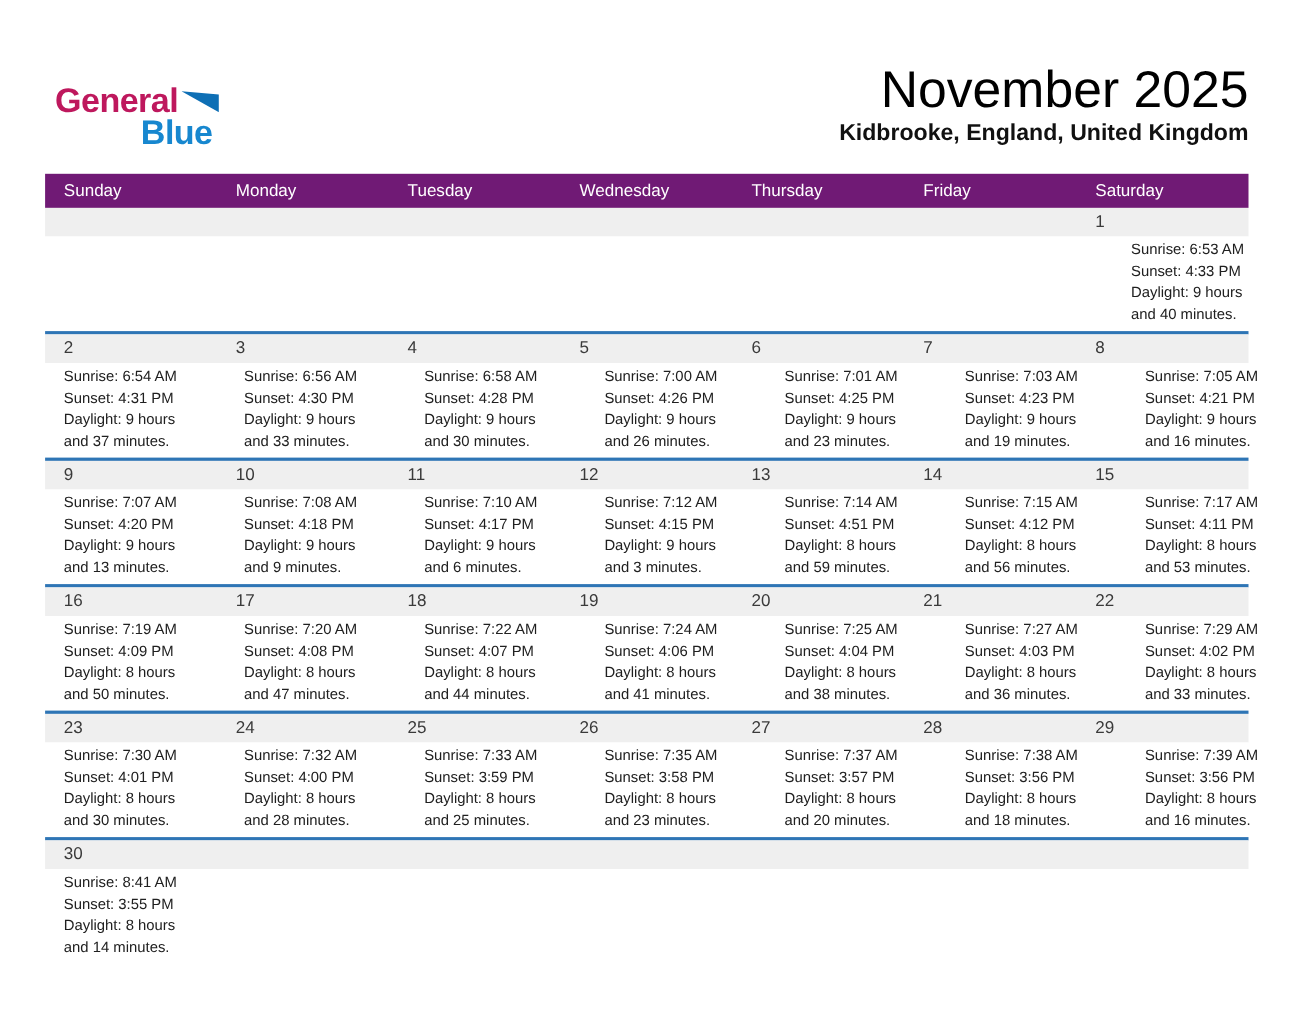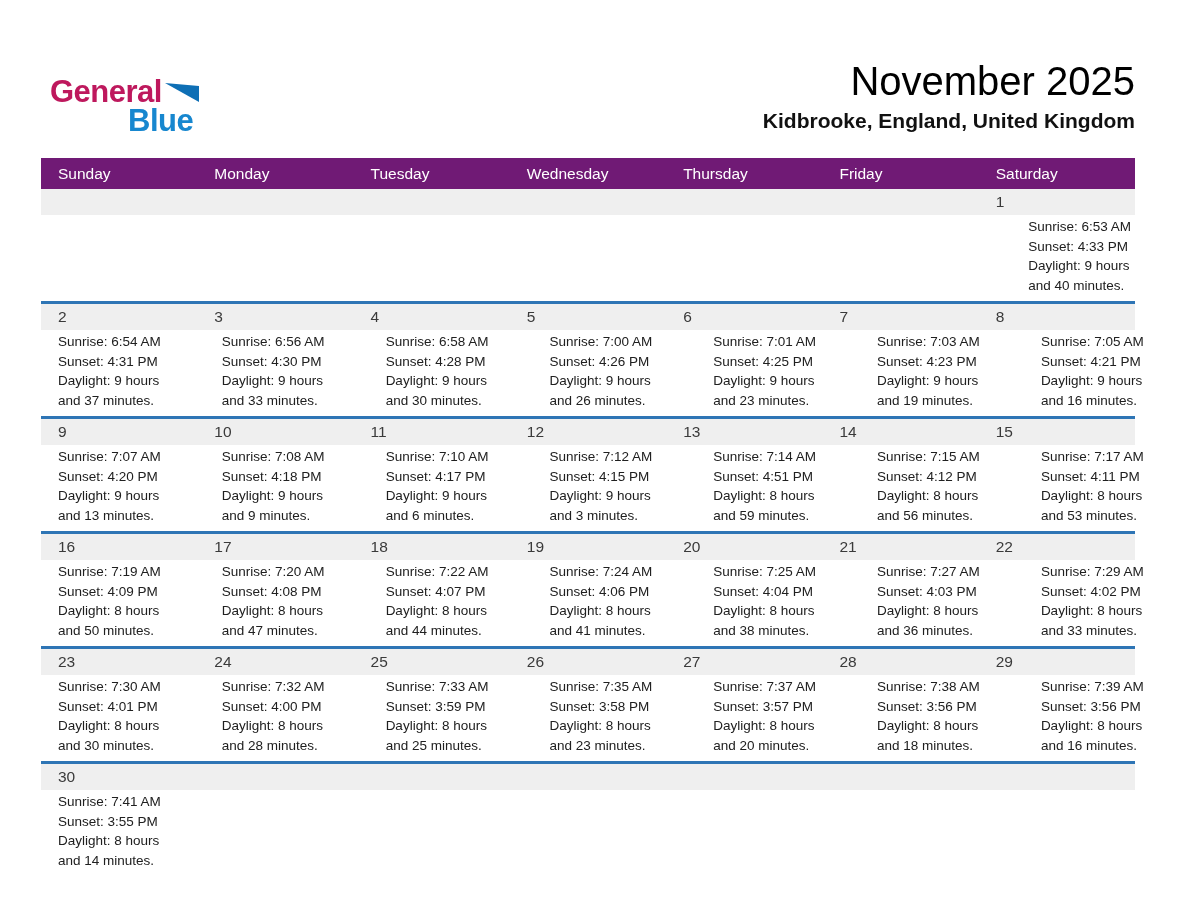--- a/index.html
+++ b/index.html
@@ -20,21 +20,21 @@
   .logo-general {
     font-size: 31px; font-weight: 700; letter-spacing: -0.5px; color: #be185d;
     line-height: 31px;
   }
   .logo-tri { margin-left: 3px; margin-top: 6px; }
   .logo-blue {
     font-size: 31px; font-weight: 600; letter-spacing: -0.5px;
     color: #1787cf; line-height: 27px; margin-left: 78px;
   }
   .titles { position: absolute; right: 0; top: 58px; text-align: right; }
-  .month-title { font-size: 40px; font-weight: 400; color: #000; line-height: 46px; }
+  .month-title { font-size: 47px; font-weight: 400; color: #000; line-height: 46px; }
   .location-subtitle { font-size: 21px; font-weight: 700; color: #111; line-height: 30px; margin-top: 2px; }
 
   
   .calendar { position: absolute; left: 41px; top: 158px; width: 1094px; }
   .weekday-row {
     display: grid; grid-template-columns: repeat(7, 1fr);
     background: #701a75; height: 31px; align-items: center;
   }
   .weekday-cell {
     color: #ffffff; font-size: 15.5px; padding-left: 17px;
@@ -338,21 +338,21 @@
             <div class="day-number">30</div>
             <div class="day-number"></div>
             <div class="day-number"></div>
             <div class="day-number"></div>
             <div class="day-number"></div>
             <div class="day-number"></div>
             <div class="day-number"></div>
           </div>
           <div class="details-band">
             <div class="day-details">
-              <div class="detail-line">Sunrise: 7:41 AM</div>
+              <div class="detail-line">Sunrise: 8:41 AM</div>
               <div class="detail-line">Sunset: 3:55 PM</div>
               <div class="detail-line">Daylight: 8 hours</div>
               <div class="detail-line">and 14 minutes.</div>
             </div>
             <div class="day-details"></div>
             <div class="day-details"></div>
             <div class="day-details"></div>
             <div class="day-details"></div>
             <div class="day-details"></div>
             <div class="day-details"></div>

